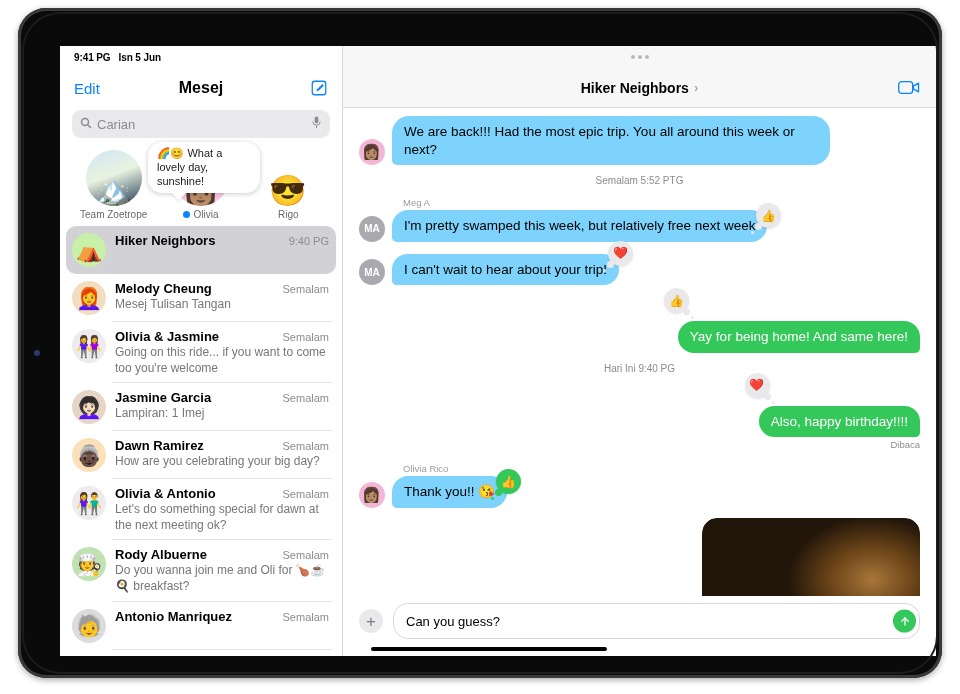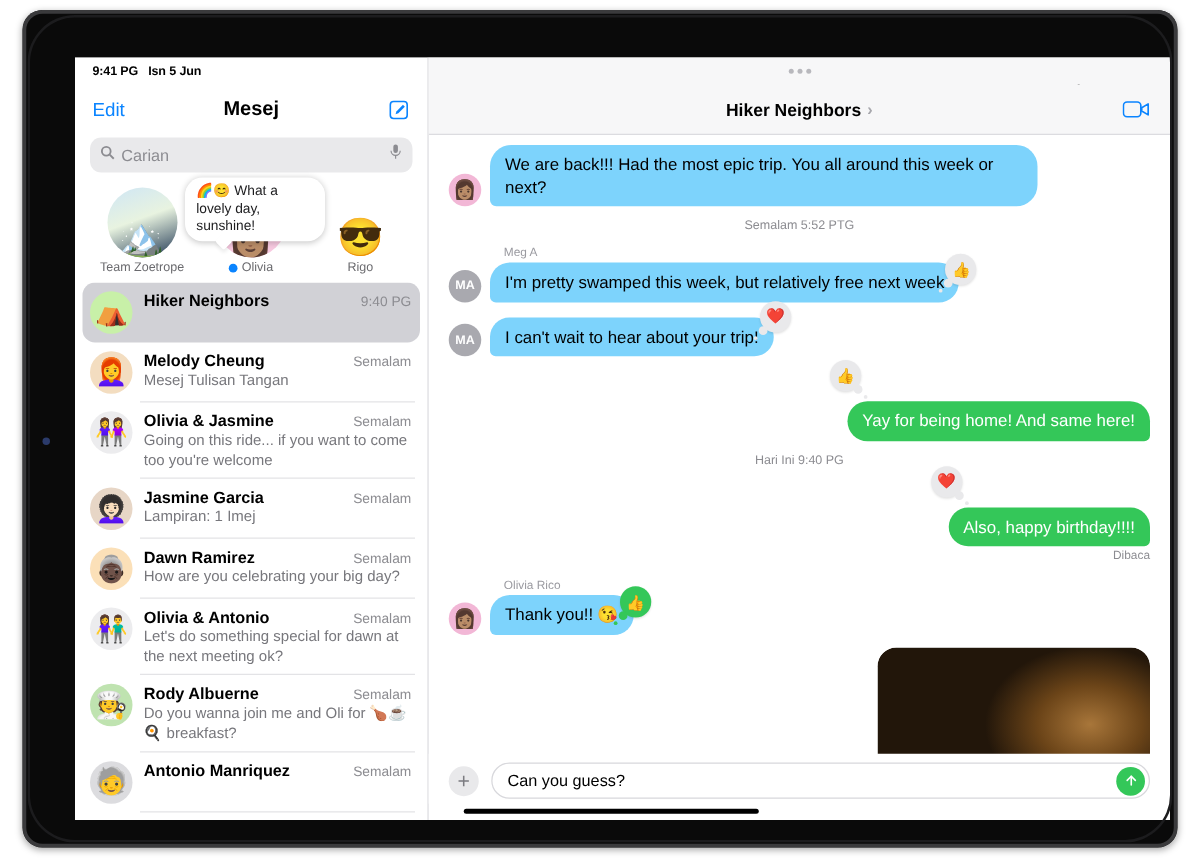--- a/index.html
+++ b/index.html
@@ -9,21 +9,21 @@
     font-family: "Liberation Sans", sans-serif;
     overflow: hidden;
   }
 
   
   #device-frame {
     position: absolute;
     left: 18px; top: 8px;
     width: 924px; height: 670px;
     background: #0a0a0a;
-    border-radius: 16px;
+    border-radius: 28px;
     box-shadow: inset 0 0 0 3px #3a3a3c, 0 2px 6px rgba(0,0,0,.35);
   }
   #device-frame::after {
     content: "";
     position: absolute; inset: 4px;
     border-radius: 38px;
     box-shadow: inset 0 0 0 2px #1c1c1e;
     pointer-events: none;
   }
   #screen {
@@ -230,21 +230,21 @@
   .input-bar {
     padding: 7px 16px 4px; display: flex; align-items: center; gap: 10px;
     background: #fff;
   }
   .plus-btn {
     width: 24px; height: 24px; border-radius: 50%; background: #e9e9eb;
     display: flex; align-items: center; justify-content: center;
     color: #7c7c81; font-size: 17px; line-height: 1; cursor: pointer;
   }
   .text-field {
-    flex: 1; height: 29px; border: 1px solid #d8d8dc; border-radius: 15px;
+    flex: 1; height: 36px; border: 1px solid #d8d8dc; border-radius: 15px;
     display: flex; align-items: center; padding: 0 34px 0 12px;
     font-size: 13px; color: #000; position: relative;
   }
   .send-btn {
     position: absolute; right: 3px; top: 50%; transform: translateY(-50%);
     width: 23px; height: 23px; border-radius: 50%; background: #34c759;
     display: flex; align-items: center; justify-content: center;
     color: #fff; cursor: pointer;
   }
   .home-indicator {

